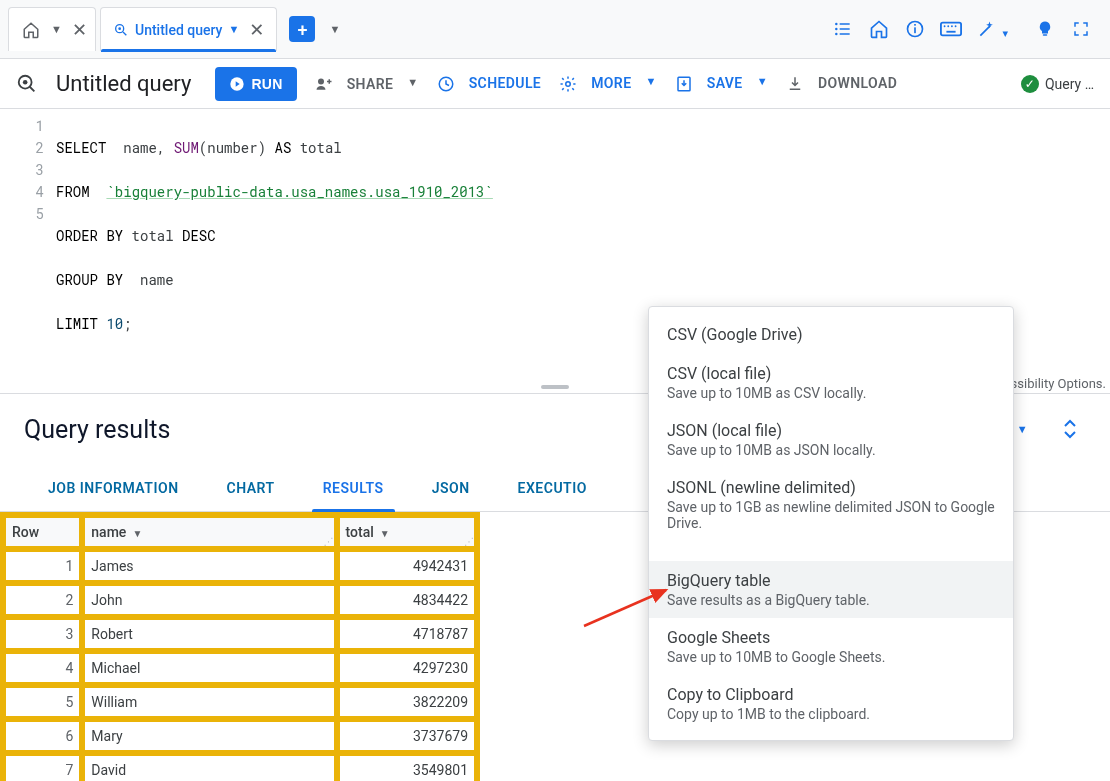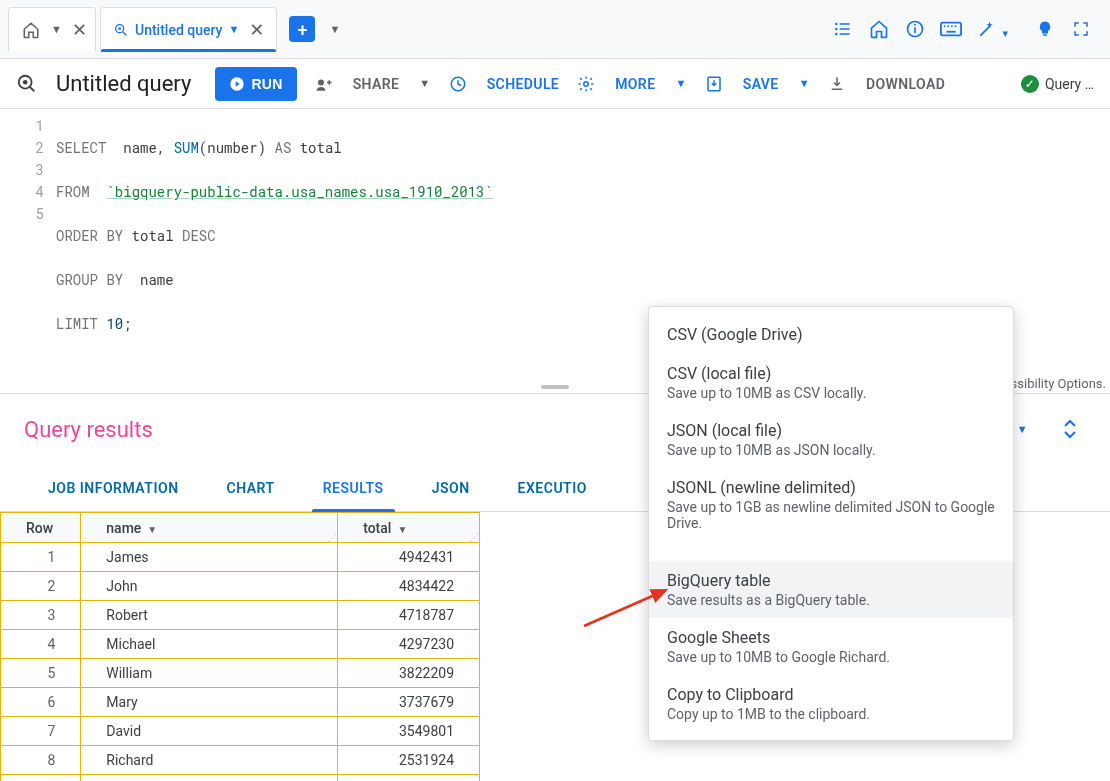--- a/index.html
+++ b/index.html
@@ -12,53 +12,53 @@
   .tab.active::after { content:""; position:absolute; left:0; right:0; bottom:-1px; height:3px; background:#1a73e8; border-radius:2px 2px 0 0;}
   .tab .label { font-weight: 500; font-size: 14px; }
   .icon-btn { display:flex; align-items:center; justify-content:center; width:28px; height:28px; border-radius:4px; color:#5f6368; }
   .add-tab { background:#1a73e8; color:#fff; width:26px; height:26px; border-radius:4px; display:flex; align-items:center; justify-content:center; margin-left:8px; font-size:18px; font-weight:500;}
   .toolbar-right { margin-left:auto; display:flex; gap:14px; align-items:center; color:#1a73e8; padding-right:10px;}
   .toolbar-right .icon-slot { width:22px; height:22px; display:flex; align-items:center; justify-content:center; }
 
   .action-bar { height:50px; border-bottom:1px solid #dadce0; display:flex; align-items:center; padding:0 16px; gap:18px; background:#fff;}
   .query-title { font-size:22px; color:#202124; font-weight:400; flex-shrink:0; margin-right:6px;}
   .run-btn { background:#1a73e8; color:#fff; border:none; border-radius:4px; height:34px; padding:0 14px; display:flex; align-items:center; gap:6px; font-size:14px; font-weight:600; letter-spacing:.3px;}
-  .action-btn { display:flex; align-items:center; gap:20px; color:#5f6368; font-size:14px; font-weight:600; letter-spacing:.4px;}
+  .action-btn { display:flex; align-items:flex-start; gap:14px; color:#5f6368; font-size:14px; font-weight:600; letter-spacing:.4px;}
   .action-btn.blue { color:#1a73e8; }
   .status { margin-left:auto; display:flex; align-items:center; gap:6px; color:#3c4043; font-size:14px;}
   .status .check { width:18px; height:18px; border-radius:50%; background:#1e8e3e; color:#fff; display:flex; align-items:center; justify-content:center; font-size:12px;}
   .caret { font-size:11px; color:#5f6368; }
   .action-btn.blue .caret { color:#1a73e8; }
 
   .editor { display:flex; padding:6px 0 14px 0; position:relative; background:#fff;}
   .gutter { width:56px; text-align:right; color:#9aa0a6; font-family: "Roboto Mono", Menlo, Consolas, monospace; font-size:14px; line-height:22px; padding-right:12px; padding-top:0;}
   .code { font-family: "Roboto Mono", Menlo, Consolas, monospace; font-size:14px; line-height:22px; white-space:pre; }
-  .kw { color:#737373; }
-  .fn { color:#0369a1; }
+  .kw { color:#000000; }
+  .fn { color:#701a75; }
   .num { color:#0c4a6e; }
   .tbl { color:#188038; text-decoration:underline; text-decoration-color:#a8dab5;}
   .editor-handle { position:absolute; bottom:4px; left:50%; transform:translateX(-50%); width:28px; height:4px; background:#bdc1c6; border-radius:2px;}
   .editor-hint { position:absolute; bottom:2px; right:4px; font-size:13px; color:#5f6368;}
   
   .divider { height:1px; background:#dadce0; }
 
   .results-header { height:70px; display:flex; align-items:center; padding:0 24px; }
-  .results-title { font-size:22px; color:#ec4899; }
+  .results-title { font-size:25px; color:#0f172a; }
   .results-actions { margin-left:auto; display:flex; align-items:center; gap:18px;}
   .save-results-btn { background:#e8eaed; border-radius:4px; height:44px; padding:0 16px; display:flex; align-items:center; gap:8px; color:#1a73e8; font-weight:600; font-size:14px; letter-spacing:.4px;}
   .explore-btn { color:#1a73e8; font-weight:600; font-size:14px; letter-spacing:.4px; display:flex; align-items:center; gap:8px; padding:0 8px;}
   .expand-icon { color:#1a73e8; font-size:16px; padding:0 8px;}
 
   .result-tabs { height:48px; border-bottom:1px solid #dadce0; display:flex; align-items:stretch; padding:0 24px; gap:0;}
   .result-tab { padding:0 24px; display:flex; align-items:center; color:#0369a1; font-size:14px; font-weight:600; letter-spacing:.5px; position:relative;}
   .result-tab.active { color:#1a73e8; }
   .result-tab.active::after { content:""; position:absolute; left:12%; right:12%; bottom:-1px; height:3px; background:#1a73e8; border-radius:2px 2px 0 0;}
 
   table.data { border-collapse:collapse; width:480px; }
-  table.data th, table.data td { border:1px solid #eab308; padding:6px 25px; font-size:14px; }
+  table.data th, table.data td { border:6px solid #eab308; padding:6px 6px; font-size:14px; }
   table.data th { background:#f8f9fa; color:#3c4043; font-weight:500; text-align:left; position:relative; height:30px;}
   .row-th { width:78px; text-align:left;}
   .name-th { width:250px;}
   .total-th { width:138px;}
   table.data td.rownum { text-align:right; color:#5f6368;}
   table.data td.total { text-align:right;}
   .th-caret { font-size:10px; color:#5f6368; margin-left:6px;}
   .th-handle{ position:absolute; right:2px; bottom:1px; color:#bdc1c6; font-size:10px; line-height:6px; letter-spacing:-2px; user-select:none;}
 
   
@@ -344,21 +344,21 @@
     <div class="menu-item">
       <div class="mtitle">JSONL (newline delimited)</div>
       <div class="msub">Save up to 1GB as newline delimited JSON to Google Drive.</div>
     </div>
     <div class="menu-item hover">
       <div class="mtitle">BigQuery table</div>
       <div class="msub">Save results as a BigQuery table.</div>
     </div>
     <div class="menu-item">
       <div class="mtitle">Google Sheets</div>
-      <div class="msub">Save up to 10MB to Google Richard.</div>
+      <div class="msub">Save up to 10MB to Google Sheets.</div>
     </div>
     <div class="menu-item">
       <div class="mtitle">Copy to Clipboard</div>
       <div class="msub">Copy up to 1MB to the clipboard.</div>
     </div>
   </div>
 
 <svg class="arrow" width="100" height="60" style="left:578px;top:576px">
   <defs>
       <marker id="ah" markerWidth="8" markerHeight="8" refX="6" refY="3" orient="auto">

